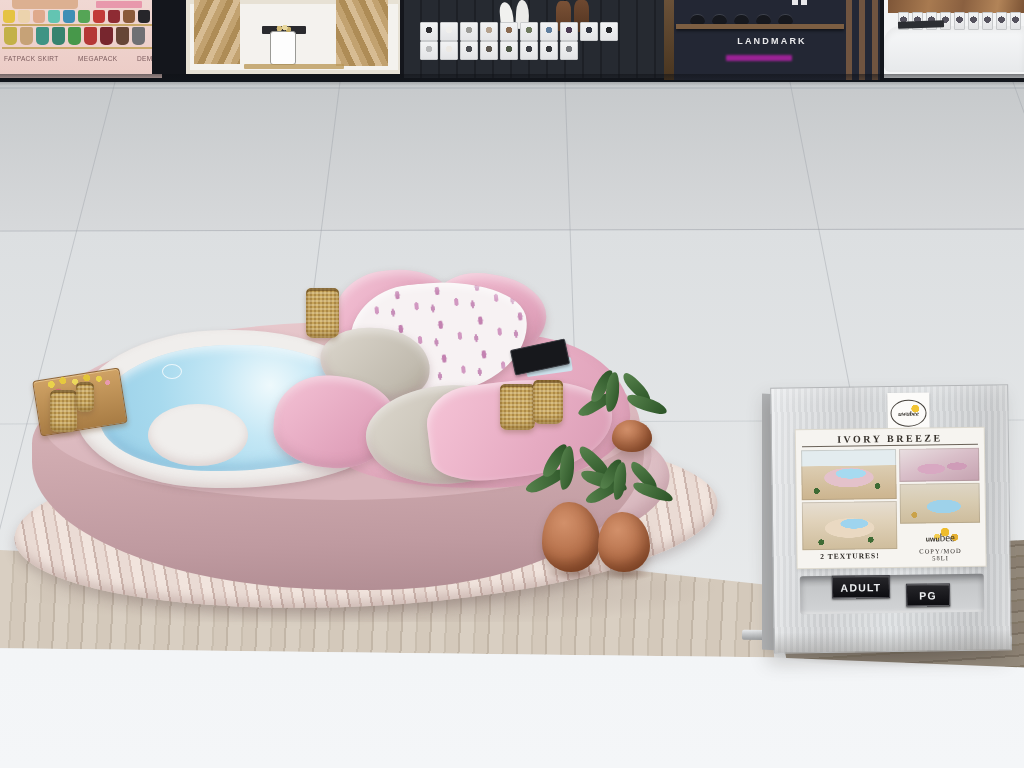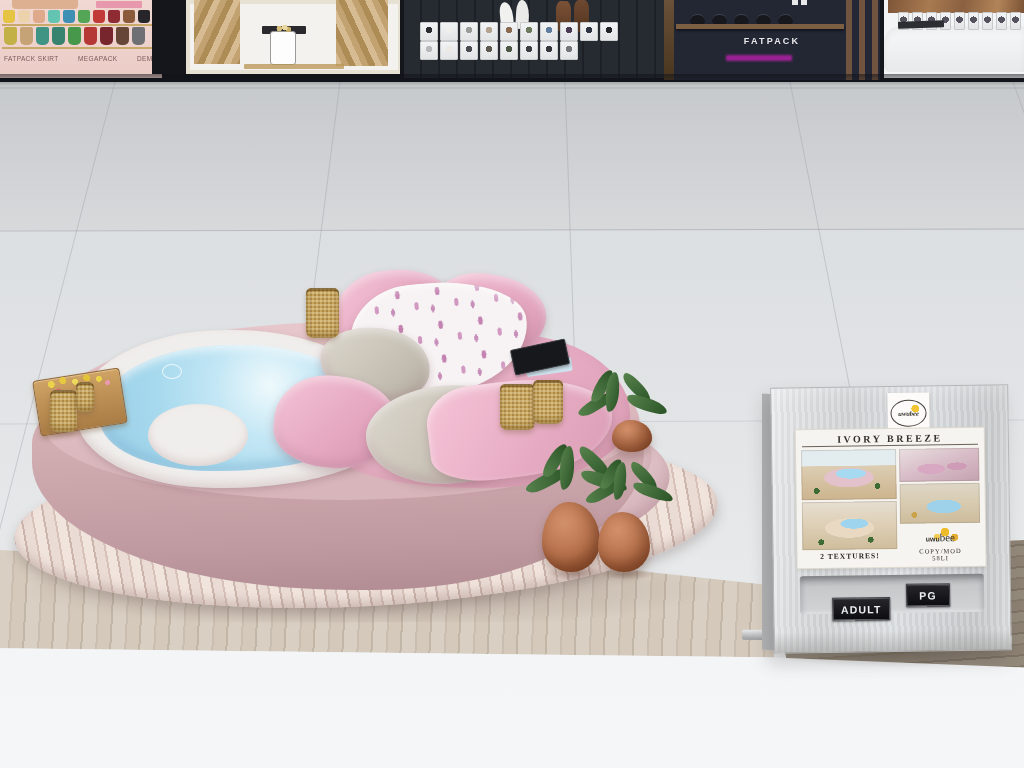--- a/index.html
+++ b/index.html
@@ -156,21 +156,21 @@
     <div class="a" style="left:128px;top:0;width:6px;height:5px;background:#e8e8ea"></div>
     <div class="a" style="left:137px;top:0;width:6px;height:5px;background:#e8e8ea"></div>
     <div class="a pots-row" style="left:26px;top:14px">
         <div class="chip" style="background: rgb(22, 24, 30);"></div>
         <div class="chip" style="background: rgb(22, 24, 30);"></div>
         <div class="chip" style="background: rgb(22, 24, 30);"></div>
         <div class="chip" style="background: rgb(22, 24, 30);"></div>
         <div class="chip" style="background: rgb(22, 24, 30);"></div>
       </div>
     <div class="a" style="left:12px;top:24px;width:168px;height:5px;background:#7c5e42;box-shadow:0 2px 3px rgba(0,0,0,.5)"></div>
-    <div class="a" style="left:30px;top:36px;width:156px;height:12px;text-align:center;color:#e9e9eb;font:700 9px 'Liberation Sans',sans-serif;letter-spacing:2.2px">FATPACK</div>
+    <div class="a" style="left:30px;top:36px;width:156px;height:12px;text-align:center;color:#e9e9eb;font:700 9px 'Liberation Sans',sans-serif;letter-spacing:2.2px">LANDMARK</div>
     <div class="a" style="left:62px;top:55px;width:66px;height:6px;background:#b122a6;opacity:.85;filter:blur(1px);border-radius:1px"></div>
     <div class="a" style="left:182px;top:0;width:34px;height:80px;background:repeating-linear-gradient(90deg,#705440 0 6px,#242836 6px 13px)"></div>
   </div>
 
   <div class="a" style="left:884px;top:0;width:140px;height:78px">
     <div class="a" style="left:0;top:0;width:140px;height:78px;background:#f3f4f5"></div>
     <div class="a" style="left:4px;top:0;width:136px;height:13px;background:linear-gradient(100deg,#7e5638 0%,#a87a50 30%,#8a6040 55%,#b28458 80%,#7a5234 100%)"></div>
     <div class="a" style="left:0;top:26px;width:140px;height:46px;background:linear-gradient(180deg,#f7f8f9,#e7e9eb);border-radius:16px 0 0 6px;box-shadow:inset 0 5px 6px rgba(0,0,0,.05)"></div>
     <div class="a counter-cards" style="left:14px;top:12px">
         <div class="chip" style="background: radial-gradient(3.5px at 50% 42%, rgb(85, 82, 94) 93%, rgba(0, 0, 0, 0) 95%), linear-gradient(rgb(242, 243, 244), rgb(227, 228, 230));"></div>
@@ -336,19 +336,19 @@
         <div class="serif" style="font-size:6.5px;letter-spacing:1px;color:#2e2a26;margin-top:2px">COPY/MOD</div>
         <div class="serif" style="font-size:6.5px;letter-spacing:1px;color:#2e2a26">58LI</div>
       </div>
 
       <div class="a serif" style="left:5px;top:122px;width:95px;height:12px;font-weight:700;font-size:7.5px;letter-spacing:1px;color:#2e2a26;text-align:center">2 TEXTURES!</div>
     </div>
 
     <div class="a" style="left:26px;top:188px;width:184px;height:38px;border-radius:3px;
       background:linear-gradient(180deg,#aaacae,#c6c8ca 30%,#d2d4d6);
       box-shadow:inset 0 3px 6px rgba(40,40,45,.4),inset 0 -2px 3px rgba(255,255,255,.55)">
-      <div class="vbtn" style="left:32px;top:22px;width:56px;height:21px">ADULT</div>
+      <div class="vbtn" style="left:32px;top:0;width:56px;height:21px">ADULT</div>
       <div class="vbtn" style="left:106px;top:9px;width:42px;height:21px">PG</div>
     </div>
     <div class="a" style="left:0;top:244px;width:236px;height:20px;background:linear-gradient(180deg,rgba(0,0,0,0),rgba(110,108,104,.35))"></div>
   </div>
 
 </div>
 
 </body></html>

